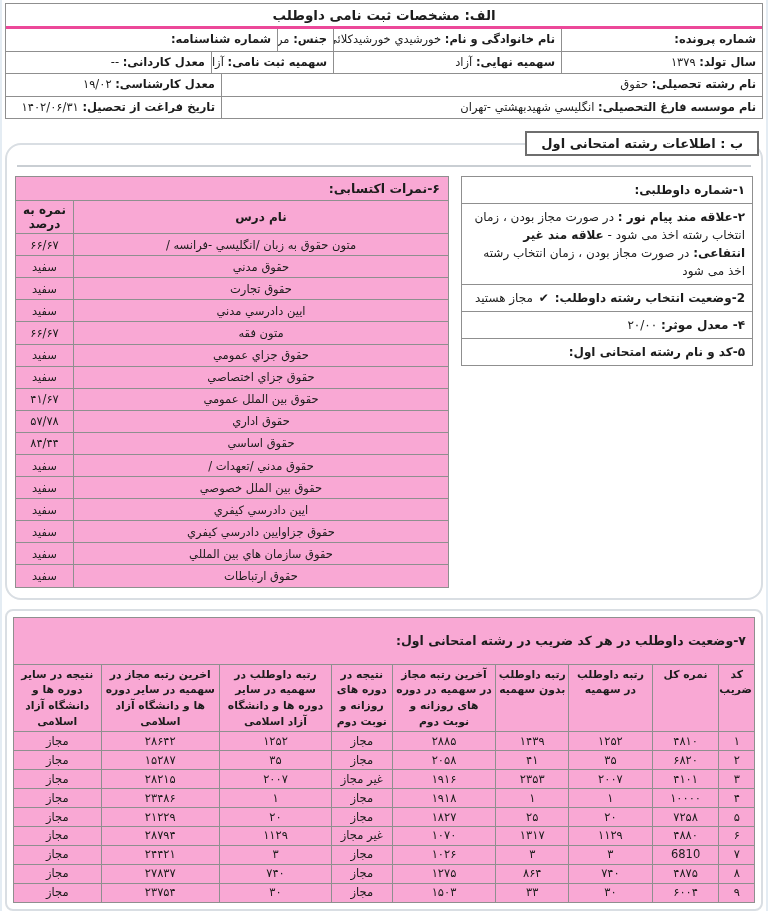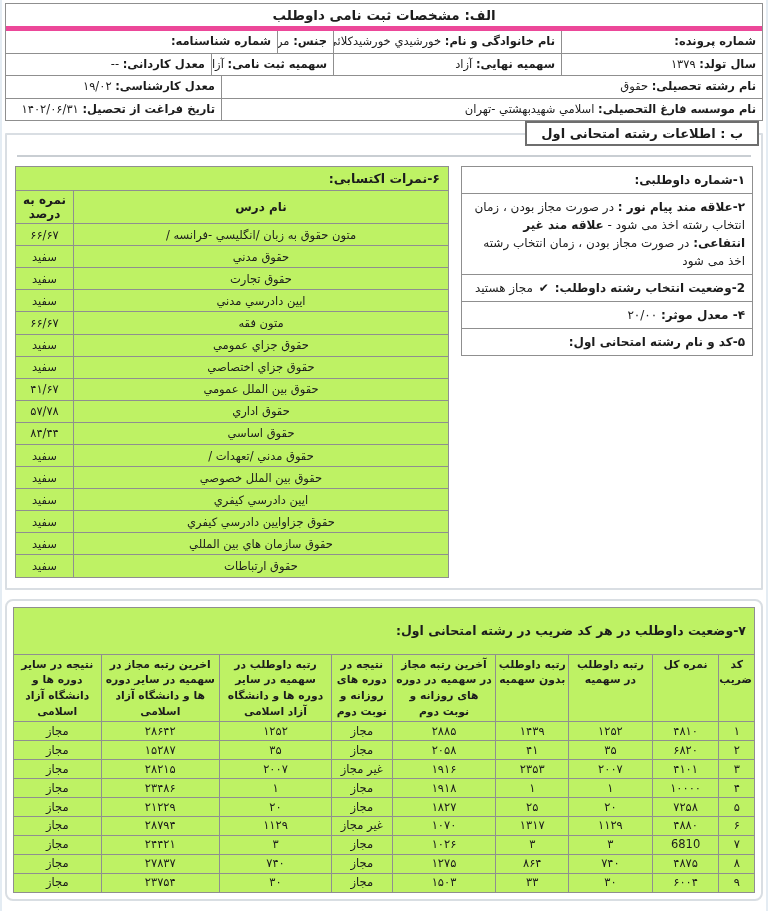--- a/index.html
+++ b/index.html
@@ -12,38 +12,38 @@
     border-left: 2px solid #e4ecf3;
     border-right: 2px solid #e4ecf3;
     overflow: hidden;
   }
   b, .b { font-weight: 700; }
 
   
   .box-a { border: 1px solid #8f8f8f; background: #fff; }
   .a-title {
     text-align: center; font-weight: 700; font-size: 13.5px;
-    padding: 3px 4px; border-bottom: 5px solid #ec4899;
+    padding: 3px 4px; border-bottom: 3px solid #ec4899;
   }
   .a-row { display: flex; }
   .a-row + .a-row { border-top: 1px solid #8f8f8f; }
   .a-cell {
     padding: 3px 6px; font-size: 11.5px; white-space: nowrap; overflow: hidden;
     line-height: 1.35;
   }
   .a-row > .a-cell + .a-cell { border-inline-start: 1px solid #8f8f8f; }
   .a-cell .lbl { font-weight: 700; }
   .a-cell .val { font-weight: 400; }
   .grow { flex: 1; }
 
   
   .wrap-b {
     position: relative;
-    margin-top: 12px;
-    border: 2px solid #d9dee3; border-radius: 1px;
+    margin-top: 24px;
+    border: 2px solid #d9dee3; border-radius: 16px;
     padding: 20px 8px 10px 8px;
     background: #fff;
   }
   .b-titlebox {
     position: absolute; top: -14px; inset-inline-start: 2px;
     background: #fff; border: 2px solid #6e6e6e;
     font-size: 13px; font-weight: 700;
     padding: 3px 14px;
   }
   .b-topline { border-top: 2px solid #c9ced3; margin: 0 2px 9px 2px; }
@@ -51,21 +51,21 @@
 
   
   .info-box { width: 292px; border: 1px solid #8f8f8f; font-size: 12px; }
   .info-item { padding: 4px 7px; line-height: 1.5; }
   .info-item + .info-item { border-top: 1px solid #8f8f8f; }
   .chk { font-weight: 700; padding: 0 2px; }
   .code-line { padding-inline-start: 4px; }
 
   
   .scores { flex: 1; }
-  table { border-collapse: collapse; width: 100%; background: #bef264; }
+  table { border-collapse: collapse; width: 100%; background: #f9a8d4; }
   .t-scores { border: 1px solid #8f8f8f; }
   .t-scores th, .t-scores td { border: 1px solid #8f8f8f; }
   .t-scores .tbl-title {
     text-align: right; font-size: 12.5px; font-weight: 700; padding: 4px 8px;
   }
   .t-scores thead th { font-size: 12px; font-weight: 700; padding: 2px 4px; text-align: center; }
   .t-scores td { font-size: 11.5px; padding: 2.5px 4px; text-align: center; line-height: 1.4; }
   .col-score { width: 58px; }
 
   
@@ -132,21 +132,21 @@
     </div>
     <div class="a-cell" style="width:216px">
       <span class="lbl">معدل کارشناسی:</span>
       <span class="val">۱۹/۰۲</span>
     </div>
   </div>
 
   <div class="a-row">
     <div class="a-cell grow">
       <span class="lbl">نام موسسه فارغ التحصیلی:</span>
-      <span class="val">اسلامي شهیدبهشتي -تهران</span>
+      <span class="val">انگلیسي شهیدبهشتي -تهران</span>
     </div>
     <div class="a-cell" style="width:216px">
       <span class="lbl">تاریخ فراغت از تحصیل:</span>
       <span class="val">۱۴۰۲/۰۶/۳۱</span>
     </div>
   </div>
 </div>
 
 <div class="wrap-b">
   <div class="b-titlebox">ب : اطلاعات رشته امتحانی اول</div>

